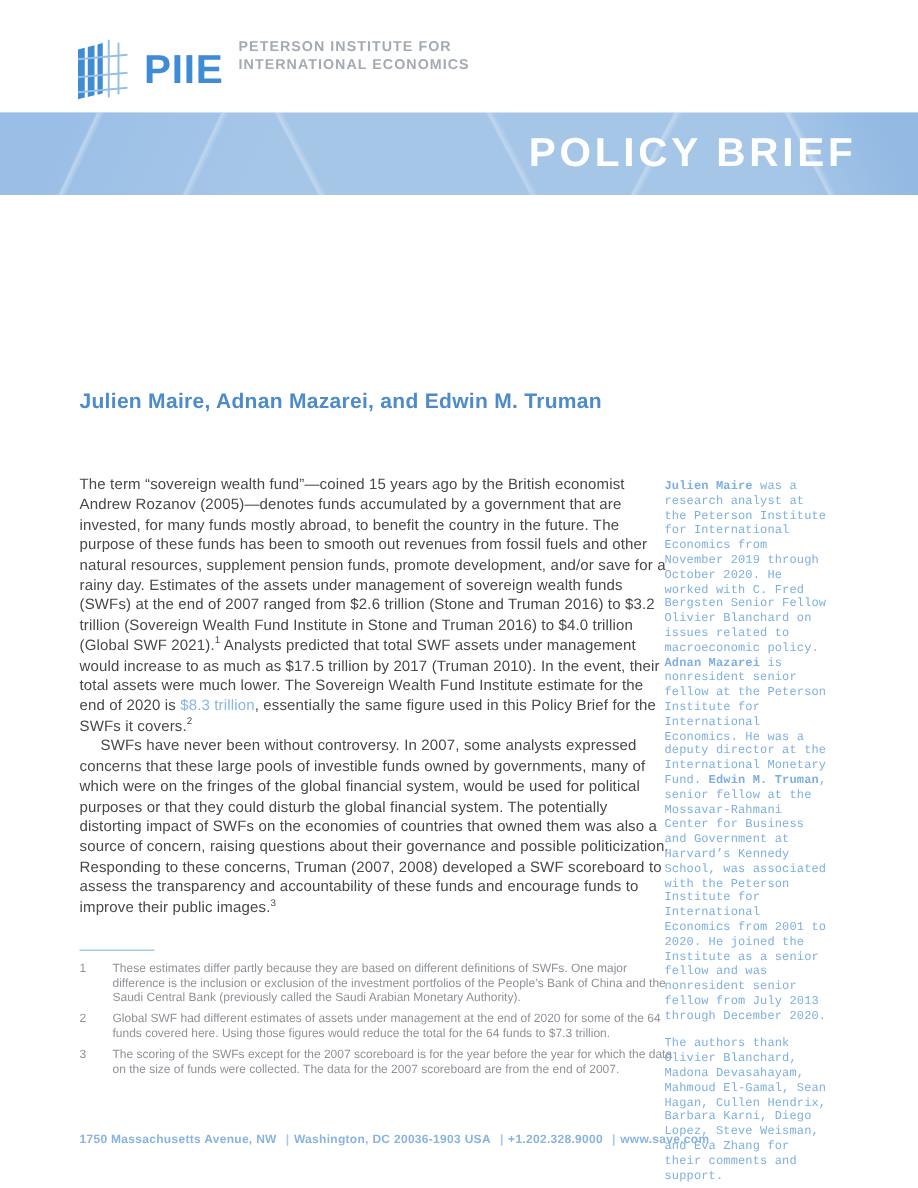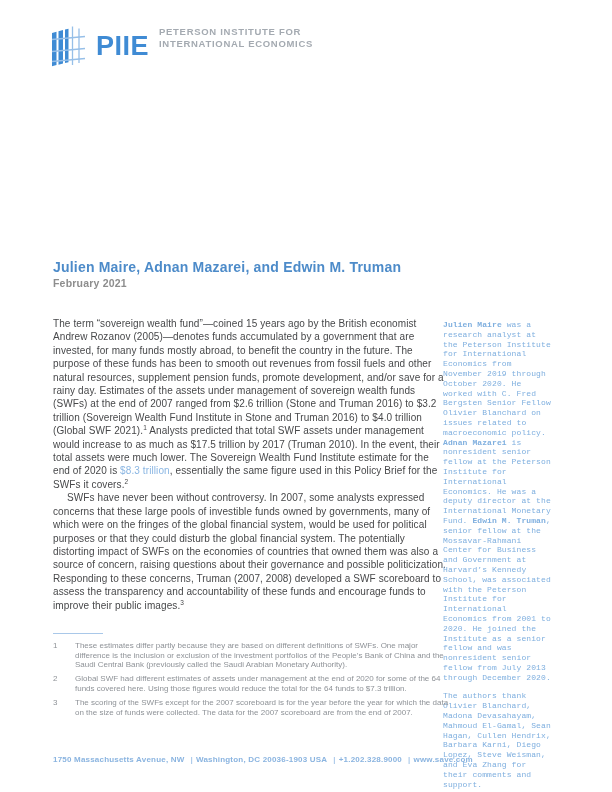--- a/index.html
+++ b/index.html
@@ -108,23 +108,25 @@
         <line x1="1" y1="37.5" x2="34" y2="34.5"></line>
       </g>
     </svg>
     <div class="logo-wordmark">PIIE</div>
     <div class="institute-name">
       <div>PETERSON INSTITUTE FOR</div>
       <div>INTERNATIONAL ECONOMICS</div>
     </div>
   </div>
 
+  <div class="banner">
+    <div class="banner-label">POLICY BRIEF</div>
+  </div>
 
   <div class="authors">Julien Maire, Adnan Mazarei, and Edwin M. Truman</div>
-  <div class="pub-date">February 2021</div>
 
   <div class="body-col">
     <p><span>The term “sovereign wealth fund”—coined 15 years ago by the British economist Andrew Rozanov (2005)—denotes funds accumulated by a government that are invested, for many funds mostly abroad, to benefit the country in the future. The purpose of these funds has been to smooth out revenues from fossil fuels and other natural resources, supplement pension funds, promote development, and/or save for a rainy day. Estimates of the assets under management of sovereign wealth funds (SWFs) at the end of 2007 ranged from $2.6 trillion (Stone and Truman 2016) to $3.2 trillion (Sovereign Wealth Fund Institute in Stone and Truman 2016) to $4.0 trillion (Global SWF 2021).</span><sup class="fn-ref">1</sup><span> Analysts predicted that total SWF assets under management would increase to as much as $17.5 trillion by 2017 (Truman 2010). In the event, their total assets were much lower. The Sovereign Wealth Fund Institute estimate for the end of 2020 is </span><span class="seg-link">$8.3 trillion</span><span>, essentially the same figure used in this Policy Brief for the SWFs it covers.</span><sup class="fn-ref">2</sup></p>
     <p class="indented"><span>SWFs have never been without controversy. In 2007, some analysts expressed concerns that these large pools of investible funds owned by governments, many of which were on the fringes of the global financial system, would be used for political purposes or that they could disturb the global financial system. The potentially distorting impact of SWFs on the economies of countries that owned them was also a source of concern, raising questions about their governance and possible politicization. Responding to these concerns, Truman (2007, 2008) developed a SWF scoreboard to assess the transparency and accountability of these funds and encourage funds to improve their public images.</span><sup class="fn-ref">3</sup></p>
   </div>
 
   <div class="sidebar">
     <p><span class="seg-bold">Julien Maire</span><span> was a research analyst at the Peterson Institute for International Economics from November 2019 through October 2020. He worked with C. Fred Bergsten Senior Fellow Olivier Blanchard on issues related to macroeconomic policy. </span><span class="seg-bold">Adnan Mazarei</span><span> is nonresident senior fellow at the Peterson Institute for International Economics. He was a deputy director at the International Monetary Fund. </span><span class="seg-bold">Edwin M. Truman</span><span>, senior fellow at the Mossavar-Rahmani Center for Business and Government at Harvard’s Kennedy School, was associated with the Peterson Institute for International Economics from 2001 to 2020. He joined the Institute as a senior fellow and was nonresident senior fellow from July 2013 through December 2020.</span></p>
     <p>The authors thank Olivier Blanchard, Madona Devasahayam, Mahmoud El-Gamal, Sean Hagan, Cullen Hendrix, Barbara Karni, Diego Lopez, Steve Weisman, and Eva Zhang for their comments and support.</p>
   </div>

